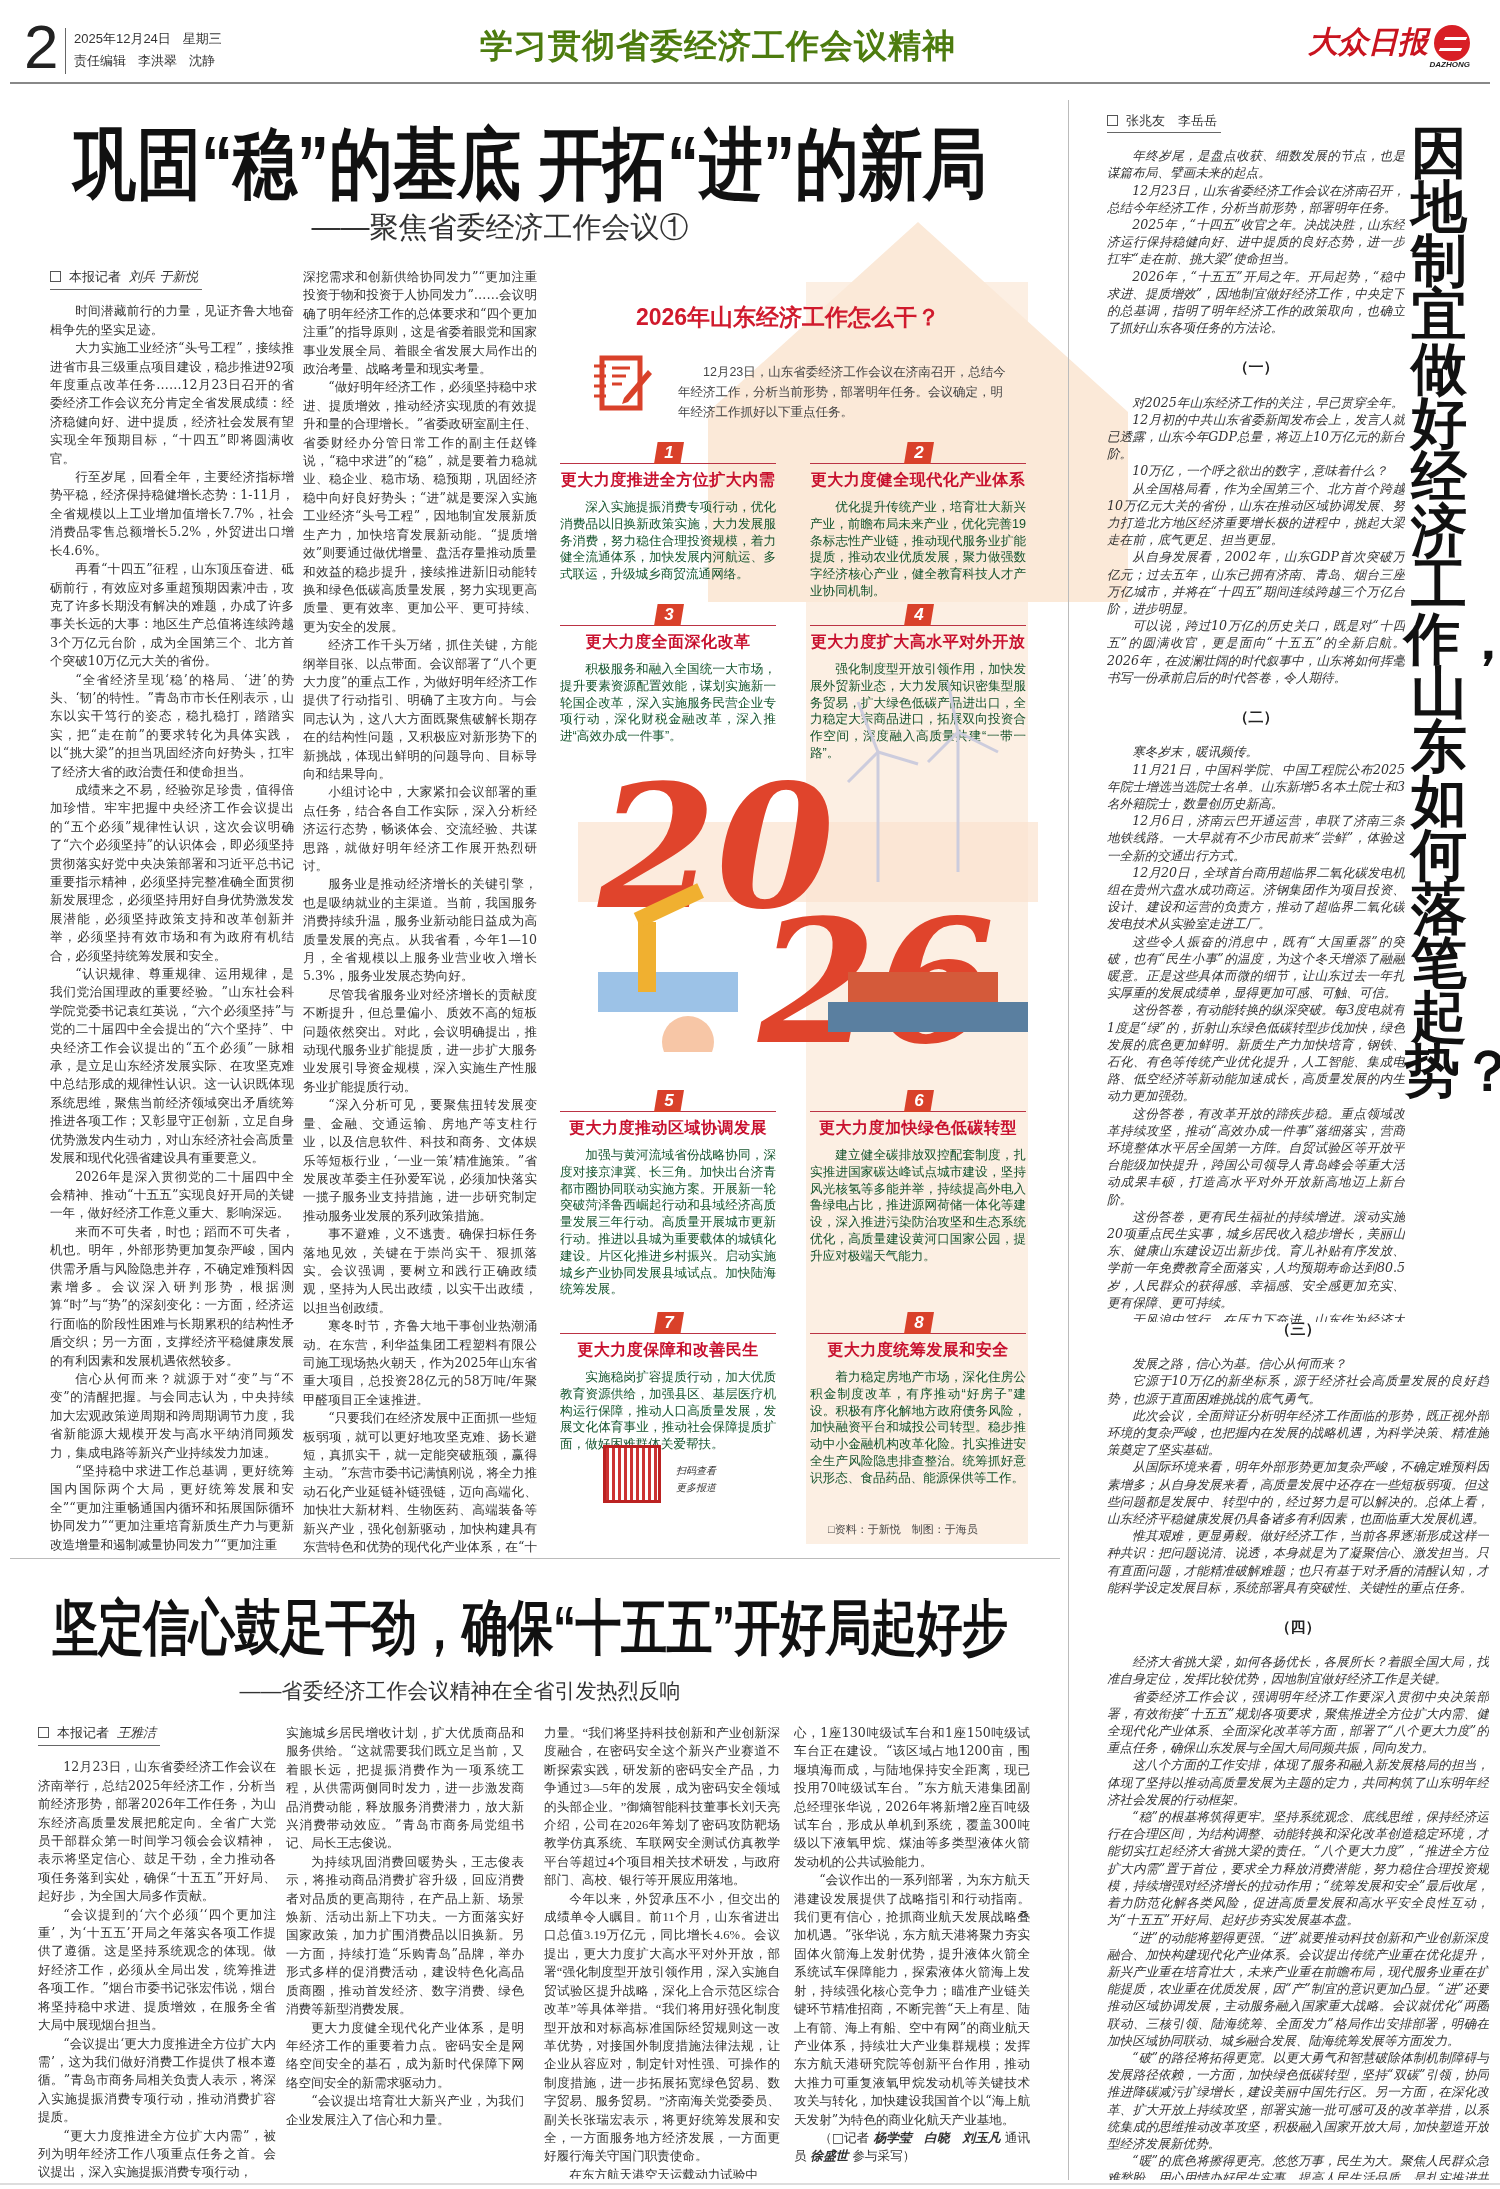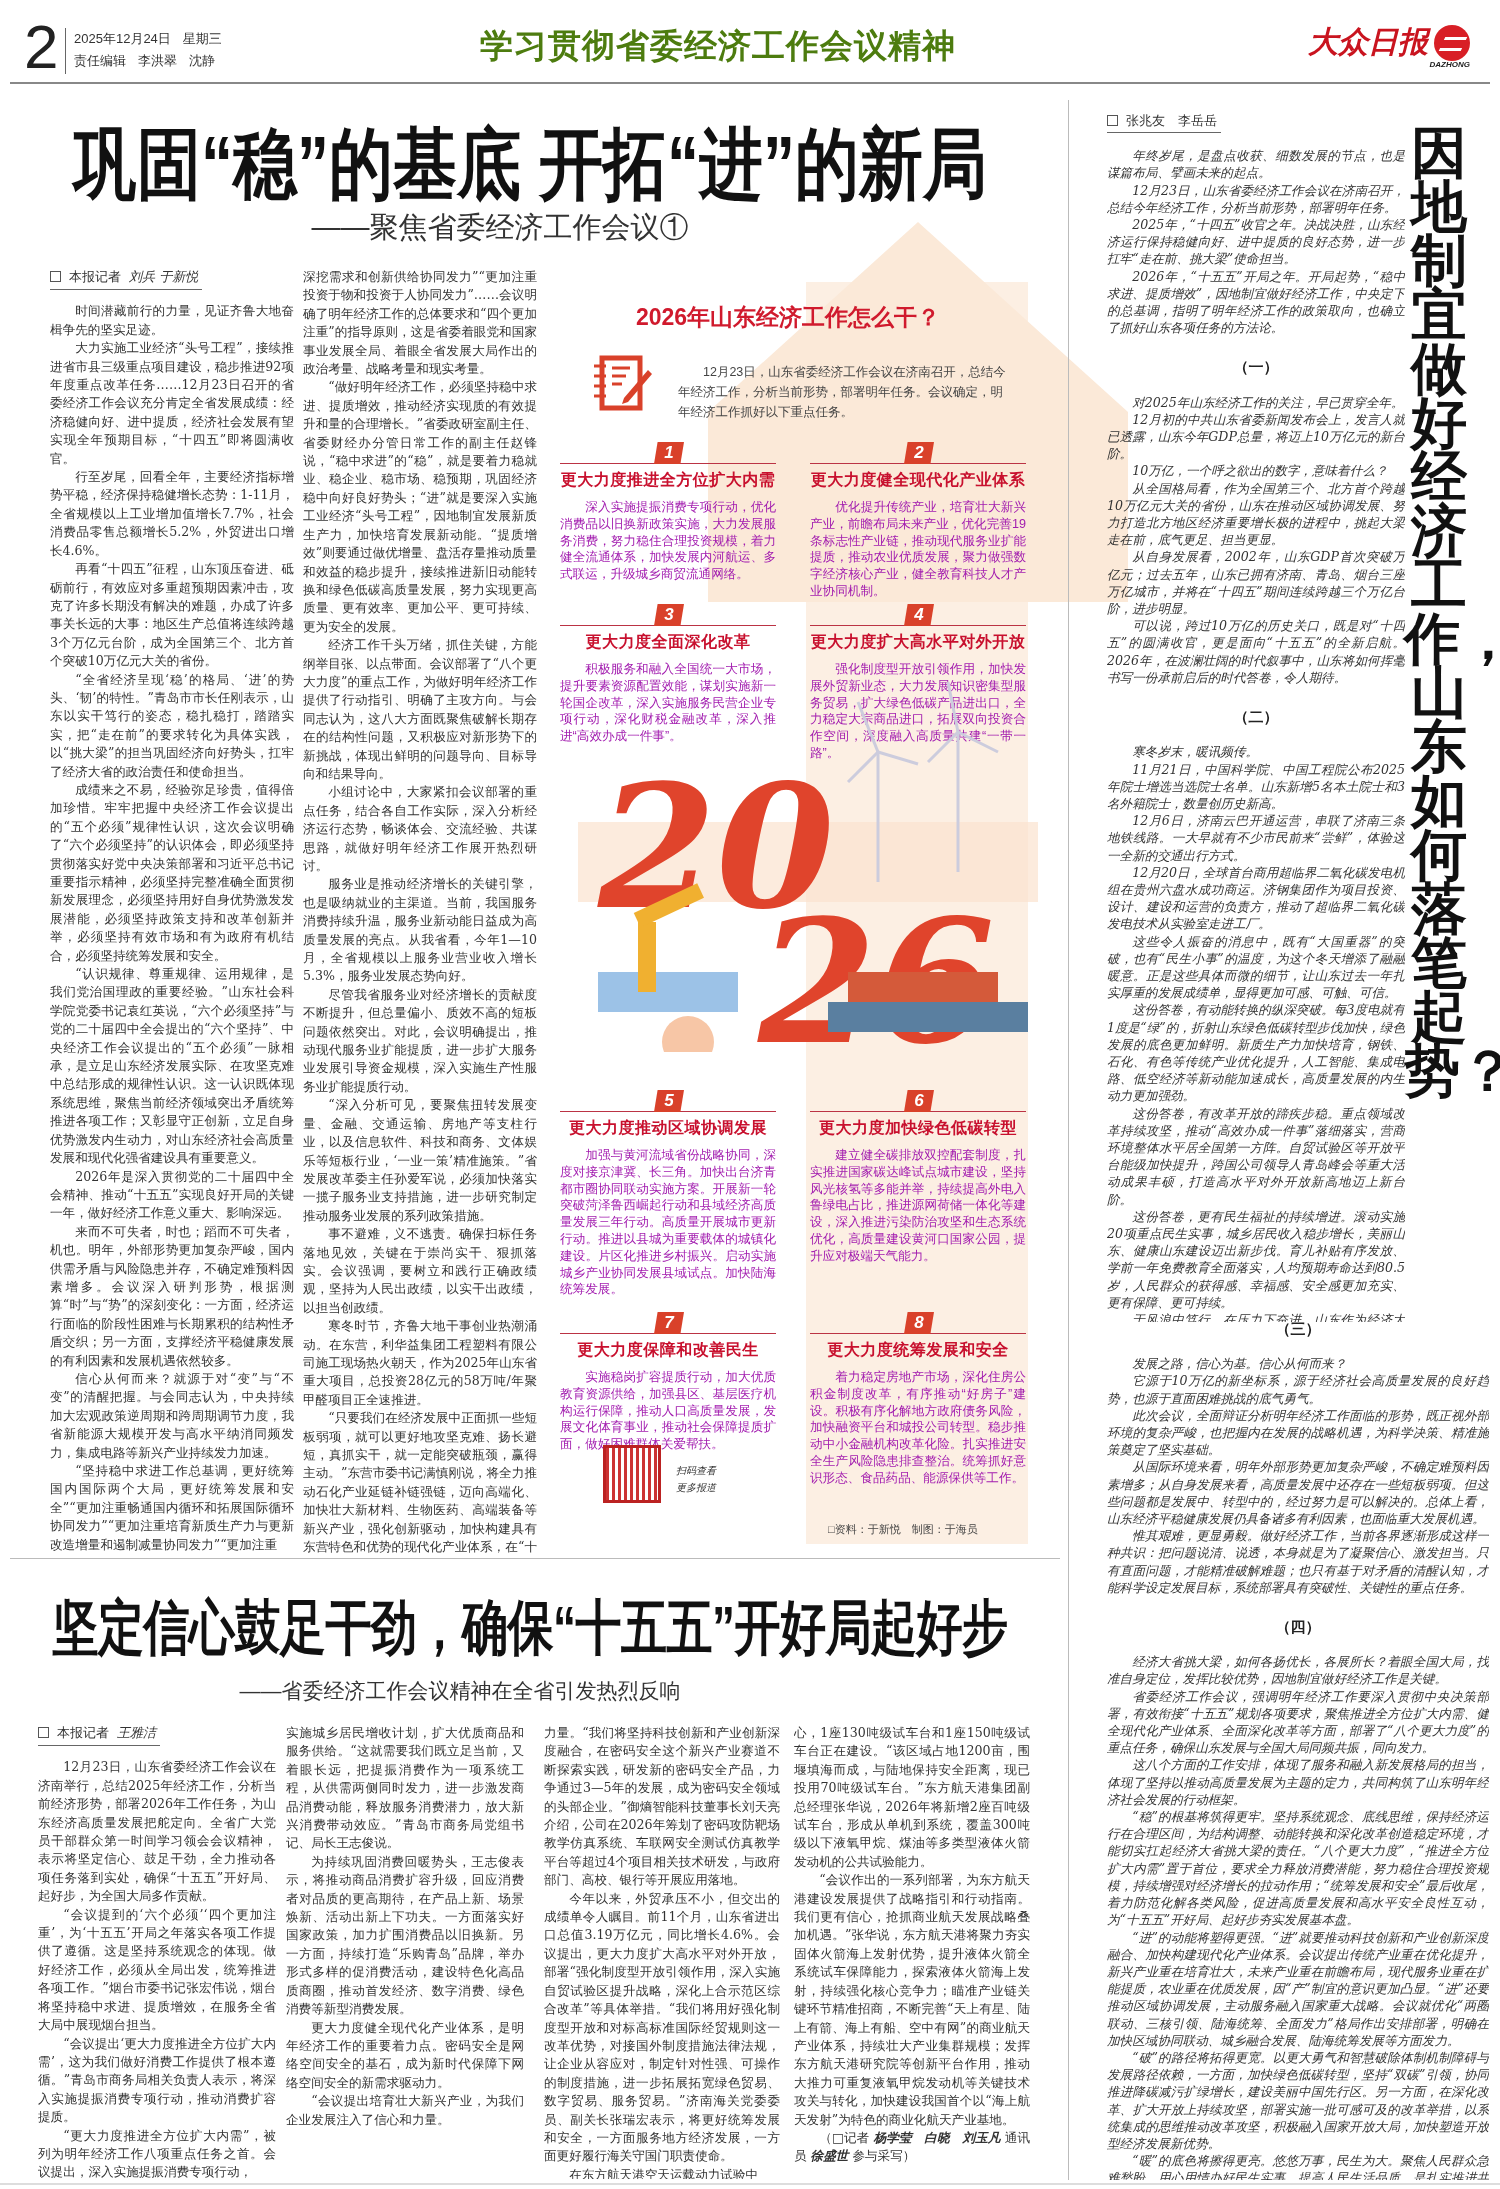--- a/index.html
+++ b/index.html
@@ -34,21 +34,21 @@
   .info { position: absolute; left: 548px; top: 282px; width: 512px; height: 1262px; background: #fff; }
   .info-bg { position: absolute; left: 258px; top: 0; width: 222px; height: 1262px; background: #fcefe3; }
   .info-arrow { position: absolute; left: 160px; top: -60px; width: 420px; height: 380px; background: #fbe9d8; clip-path: polygon(50% 0, 100% 50%, 100% 100%, 0 100%, 0 50%); }
   .info-title { position: absolute; left: 0; top: 20px; width: 480px; text-align: center; font-family: "Liberation Sans", sans-serif; font-weight: bold; font-size: 23px; color: #d01a2d; }
   .info-icon { position: absolute; left: 44px; top: 72px; width: 60px; height: 58px; }
   .info-intro { position: absolute; left: 130px; top: 80px; width: 330px; font-family: "Liberation Sans", sans-serif; font-size: 12.5px; line-height: 20px; color: #444; text-indent: 2em; }
   .task { position: absolute; width: 216px; font-family: "Liberation Sans", sans-serif; }
   .task .num-wrap { position: relative; height: 22px; border-bottom: 1.5px solid #b34; }
   .task .num { position: absolute; left: 94px; bottom: -1px; width: 30px; height: 22px; background: #d9412a; color: #fff; font-weight: bold; font-style: italic; font-size: 17px; text-align: center; line-height: 22px; clip-path: polygon(12% 0, 100% 0, 88% 100%, 0 100%); }
   .task h4 { font-size: 16px; font-weight: bold; color: #c8102e; text-align: center; margin: 6px 0 8px; letter-spacing: 0.5px; }
-  .task .body { font-size: 12.6px; line-height: 16.8px; color: #a21caf; text-align: justify; text-indent: 2em; }
+  .task .body { font-size: 12.6px; line-height: 16.8px; color: #14532d; text-align: justify; text-indent: 2em; }
   .big2026 { position: absolute; left: 30px; top: 390px; width: 460px; height: 380px; }
   .qr { position: absolute; left: 55px; top: 1163px; width: 58px; height: 58px; background:
         repeating-linear-gradient(90deg, #c33 0 3px, #fff 3px 6px), #fff; border: 3px solid #b22; }
   .qr-text { position: absolute; left: 128px; top: 1180px; font-family: "DejaVu Serif", serif; font-style: italic; font-size: 10px; line-height: 17px; color: #333; }
   .info-credit { position: absolute; left: 280px; top: 1240px; font-family: "Liberation Sans", sans-serif; font-size: 11px; color: #444; }
 
   
   .vtitle { position: absolute; left: 1404px; top: 130px; width: 70px; font-family: Liberation Mono, monospace; font-weight: bold; font-size: 56px; line-height: 54px; text-align: center; color: #111; }
   .rcol { position: absolute; font-family: "DejaVu Serif", serif; font-style: italic; font-size: 12.6px; line-height: 17.2px; color: #333; text-align: justify; margin-left: 15px; }
   .rcol p { text-indent: 2em; }
@@ -293,21 +293,21 @@
     <p>“更大力度推进全方位扩大内需”，被列为明年经济工作八项重点任务之首。会议提出，深入实施提振消费专项行动，</p>
   </div>
 
   <div class="col" style="left:286px; top:1724px; width:238px; height:455px; overflow:hidden;">
     <p style="text-indent:0">实施城乡居民增收计划，扩大优质商品和服务供给。“这就需要我们既立足当前，又着眼长远，把提振消费作为一项系统工程，从供需两侧同时发力，进一步激发商品消费动能，释放服务消费潜力，放大新兴消费带动效应。”青岛市商务局党组书记、局长王志俊说。</p>
     <p>为持续巩固消费回暖势头，王志俊表示，将推动商品消费扩容升级，回应消费者对品质的更高期待，在产品上新、场景焕新、活动出新上下功夫。一方面落实好国家政策，加力扩围消费品以旧换新。另一方面，持续打造“乐购青岛”品牌，举办形式多样的促消费活动，建设特色化高品质商圈，推动首发经济、数字消费、绿色消费等新型消费发展。</p>
     <p>更大力度健全现代化产业体系，是明年经济工作的重要着力点。密码安全是网络空间安全的基石，成为新时代保障下网络空间安全的新需求驱动力。</p>
     <p>“会议提出培育壮大新兴产业，为我们企业发展注入了信心和力量。</p>
   </div>
 
-  <div class="col" style="left:544px; top:1724px; width:236px; height:455px; overflow:hidden;">
+  <div class="col" style="left:544px; top:1724px; width:236px; height:455px; overflow:hidden;font-family:Liberation Serif, serif;">
     <p style="text-indent:0">力量。“我们将坚持科技创新和产业创新深度融合，在密码安全这个新兴产业赛道不断探索实践，研发新的密码安全产品，力争通过3—5年的发展，成为密码安全领域的头部企业。”御熵智能科技董事长刘天亮介绍，公司在2026年筹划了密码攻防靶场教学仿真系统、车联网安全测试仿真教学平台等超过4个项目相关技术研发，与政府部门、高校、银行等开展应用落地。</p>
     <p>今年以来，外贸承压不小，但交出的成绩单令人瞩目。前11个月，山东省进出口总值3.19万亿元，同比增长4.6%。会议提出，更大力度扩大高水平对外开放，部署“强化制度型开放引领作用，深入实施自贸试验区提升战略，深化上合示范区综合改革”等具体举措。“我们将用好强化制度型开放和对标高标准国际经贸规则这一改革优势，对接国外制度措施法律法规，让企业从容应对，制定针对性强、可操作的制度措施，进一步拓展拓宽绿色贸易、数字贸易、服务贸易。”济南海关党委委员、副关长张瑞宏表示，将更好统筹发展和安全，一方面服务地方经济发展，一方面更好履行海关守国门职责使命。</p>
     <p>在东方航天港空天运载动力试验中</p>
   </div>
 
   <div class="col" style="left:794px; top:1724px; width:236px; height:455px; overflow:hidden;">
     <p style="text-indent:0">心，1座130吨级试车台和1座150吨级试车台正在建设。“该区域占地1200亩，围堰填海而成，与陆地保持安全距离，现已投用70吨级试车台。”东方航天港集团副总经理张华说，2026年将新增2座百吨级试车台，形成从单机到系统，覆盖300吨级以下液氧甲烷、煤油等多类型液体火箭发动机的公共试验能力。</p>
     <p>“会议作出的一系列部署，为东方航天港建设发展提供了战略指引和行动指南。我们更有信心，抢抓商业航天发展战略叠加机遇。”张华说，东方航天港将聚力夯实固体火箭海上发射优势，提升液体火箭全系统试车保障能力，探索液体火箭海上发射，持续强化核心竞争力；瞄准产业链关键环节精准招商，不断完善“天上有星、陆上有箭、海上有船、空中有网”的商业航天产业体系，持续壮大产业集群规模；发挥东方航天港研究院等创新平台作用，推动大推力可重复液氧甲烷发动机等关键技术攻关与转化，加快建设我国首个以“海上航天发射”为特色的商业化航天产业基地。</p>
     <p class="credit-line">
       <span>（□记者</span>

